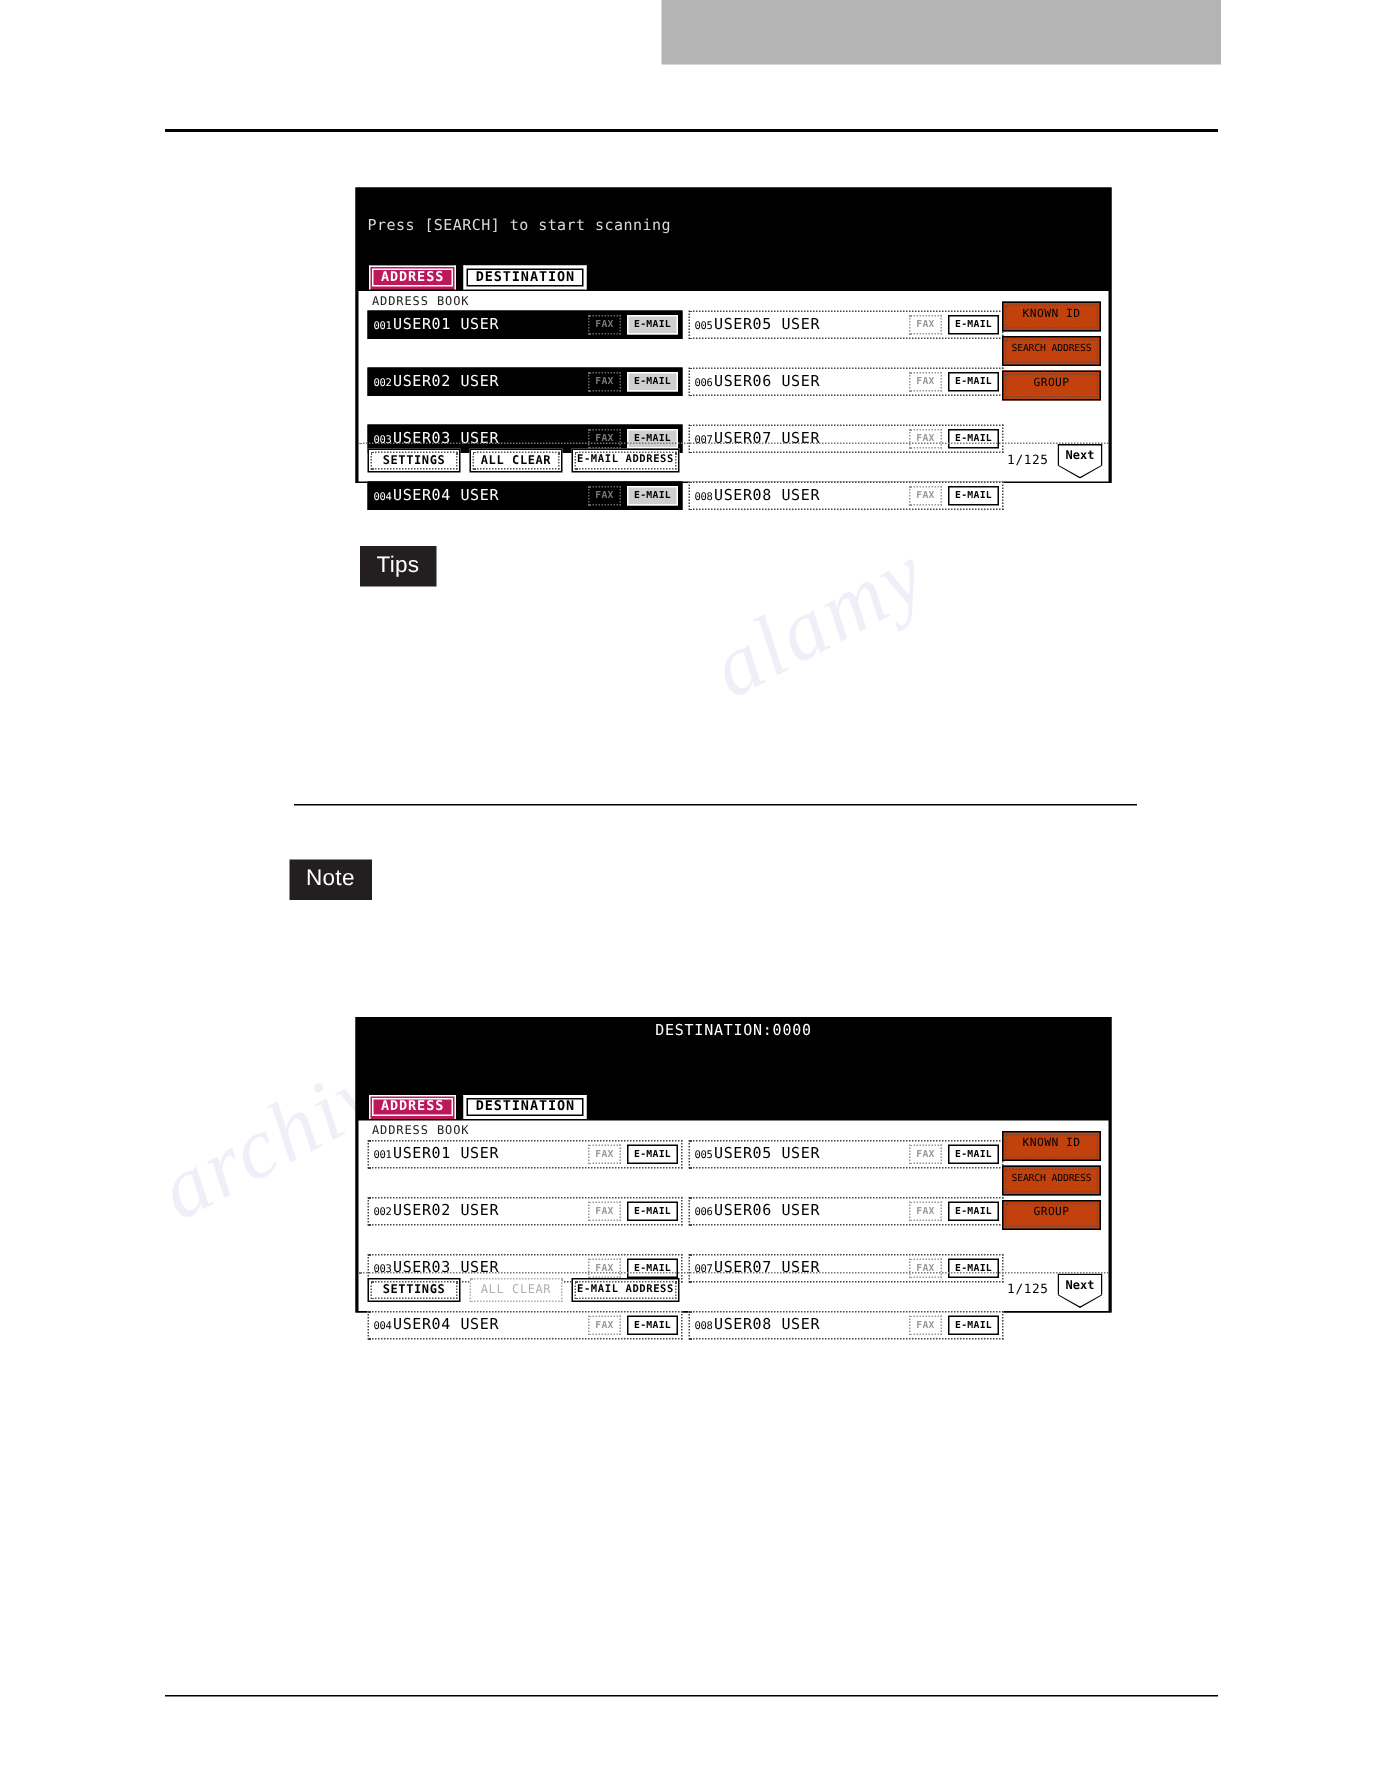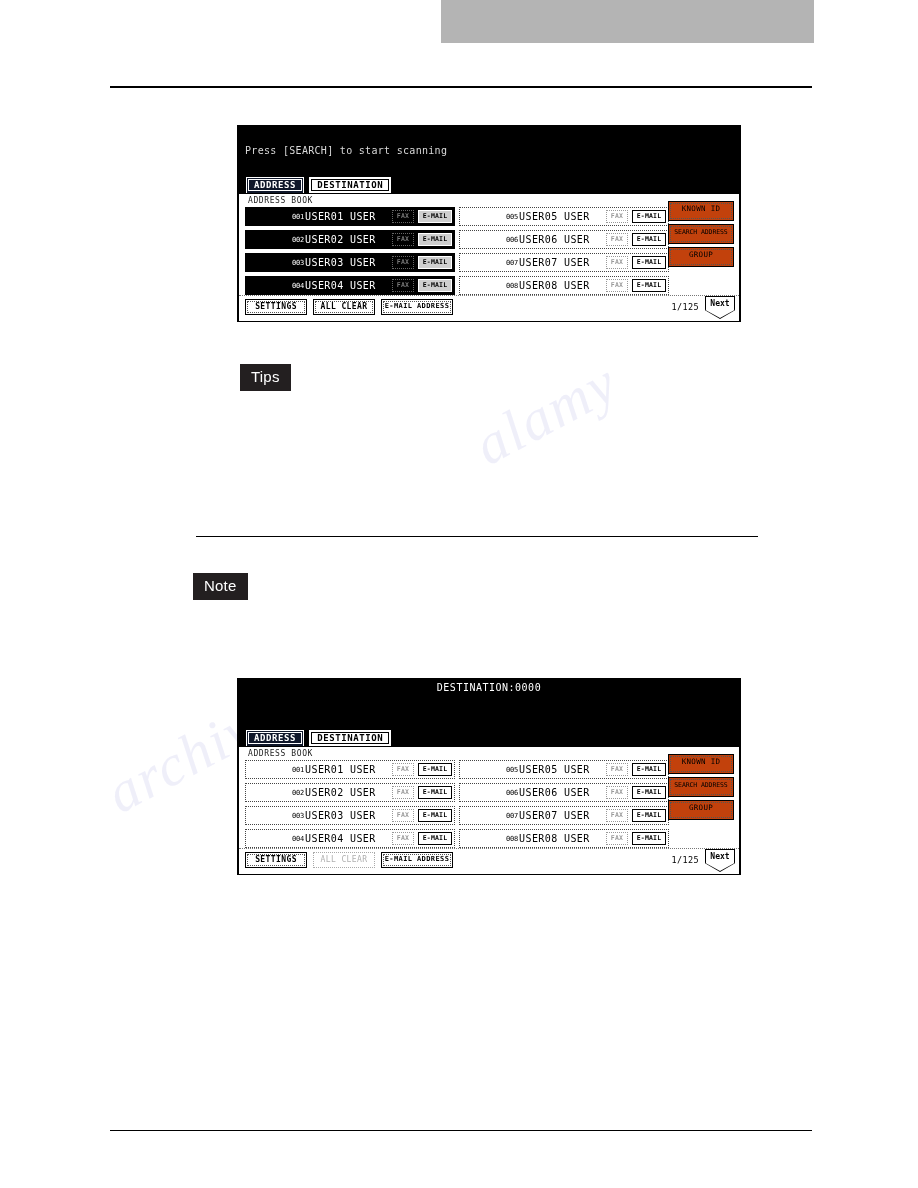--- a/index.html
+++ b/index.html
@@ -93,21 +93,21 @@
     letter-spacing: 0.6px;
     padding: 2px 7px 2px 7px;
     border: 1px solid #ffffff;
     border-bottom: none;
     box-sizing: border-box;
     height: 16px;
     line-height: 11px;
     white-space: nowrap;
   }
   .tab.active {
-    background: #0f172a;
+    background: #be185d;
     color: #ffffff;
     outline: 1px solid #ffffff;
     outline-offset: -3px;
   }
   .tab.inactive {
     background: #ffffff;
     color: #000000;
     outline: 1px solid #000000;
     outline-offset: -3px;
   }
@@ -139,27 +139,26 @@
     top: 13px;
     width: 424px;
     display: flex;
     gap: 4px;
   }
   .col { width: 210px; }
 
   .arow {
     position: relative;
     height: 19px;
-    margin-bottom: 4px;
+    margin-bottom: 19px;
     border: 1px dotted #444444;
     box-sizing: border-box;
     display: flex;
     align-items: center;
     background: #ffffff;
-    padding-left: 43px;
   }
   .arow.selected {
     background: #000000;
     border: 1px solid #000000;
   }
   .arow .idx {
     font-size: 7px;
     padding-left: 3px;
     color: #000000;
     letter-spacing: -0.2px;

